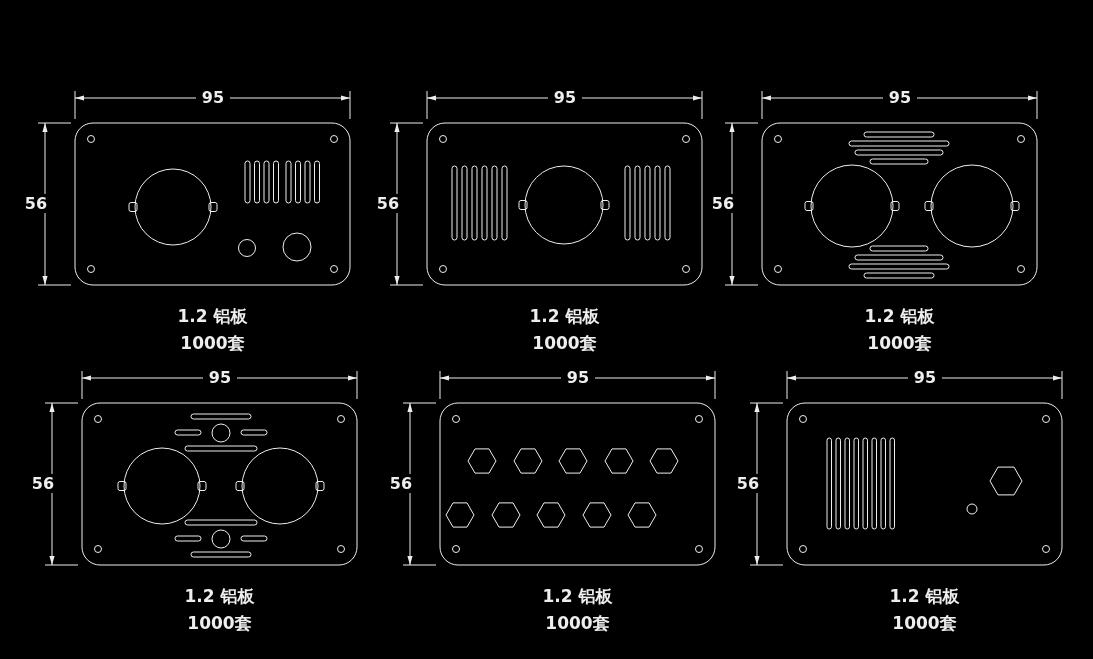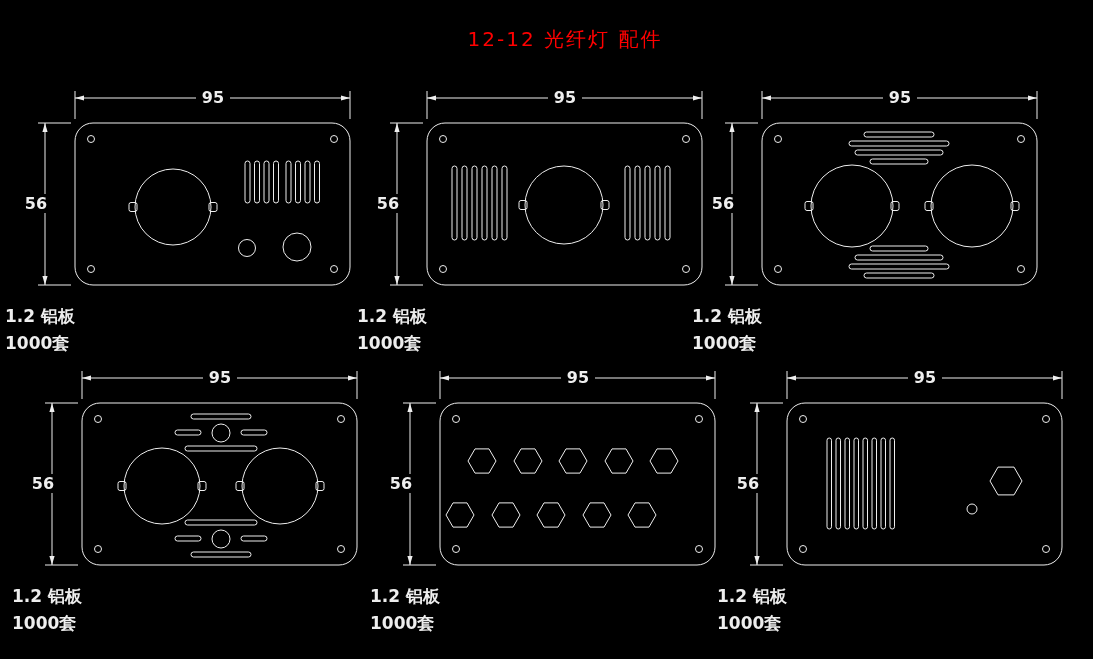--- a/index.html
+++ b/index.html
@@ -2,32 +2,31 @@
 <html style="--bg: #000000; --line: #eeeeee; --title-color: #ff0000;"><head>
 <meta charset="utf-8">
 <style>
   :root { --bg:#000000; --line:#eeeeee; --title-color:#ff0000; }
   html,body{margin:0;padding:0;background:var(--bg);}
   .canvas{position:relative;width:1093px;height:659px;background:var(--bg);overflow:hidden;
           font-family:"DejaVu Sans","Liberation Sans",sans-serif;}
   .title{position:absolute;left:565px;top:26px;transform:translateX(-50%);
          color:var(--title-color);font-size:20px;letter-spacing:2px;white-space:nowrap;}
   .panel{position:absolute;width:360px;font-weight:bold;}
-  .lbl{width:415px;color:var(--line);font-size:17px;line-height:27px;white-space:nowrap;}
+  .lbl{width:415px;text-align:center;color:var(--line);font-size:17px;line-height:27px;white-space:nowrap;}
   svg{display:block;}
   .ln{fill:none;stroke:var(--line);stroke-width:1;}
   .fillln{fill:var(--line);stroke:none;}
   .mask{fill:var(--bg);stroke:none;}
   text.dim{fill:var(--line);font-size:16px;font-family:"DejaVu Sans","Liberation Sans",sans-serif;}
 </style>
 </head>
 <body>
 
 <div class="canvas">
-  <div class="title">12-12 光纤灯 配件</div>
 
   <div class="panel" style="left:5px;top:78px">
     <svg width="360" height="225" viewBox="0 0 360 225">
         <g>
           <rect x="70" y="45" width="275" height="162" rx="18" ry="18" class="ln"></rect>
           <circle cx="86" cy="61" r="3.5" class="ln"></circle>
           <circle cx="329" cy="61" r="3.5" class="ln"></circle>
           <circle cx="86" cy="191" r="3.5" class="ln"></circle>
           <circle cx="329" cy="191" r="3.5" class="ln"></circle>
         </g>

